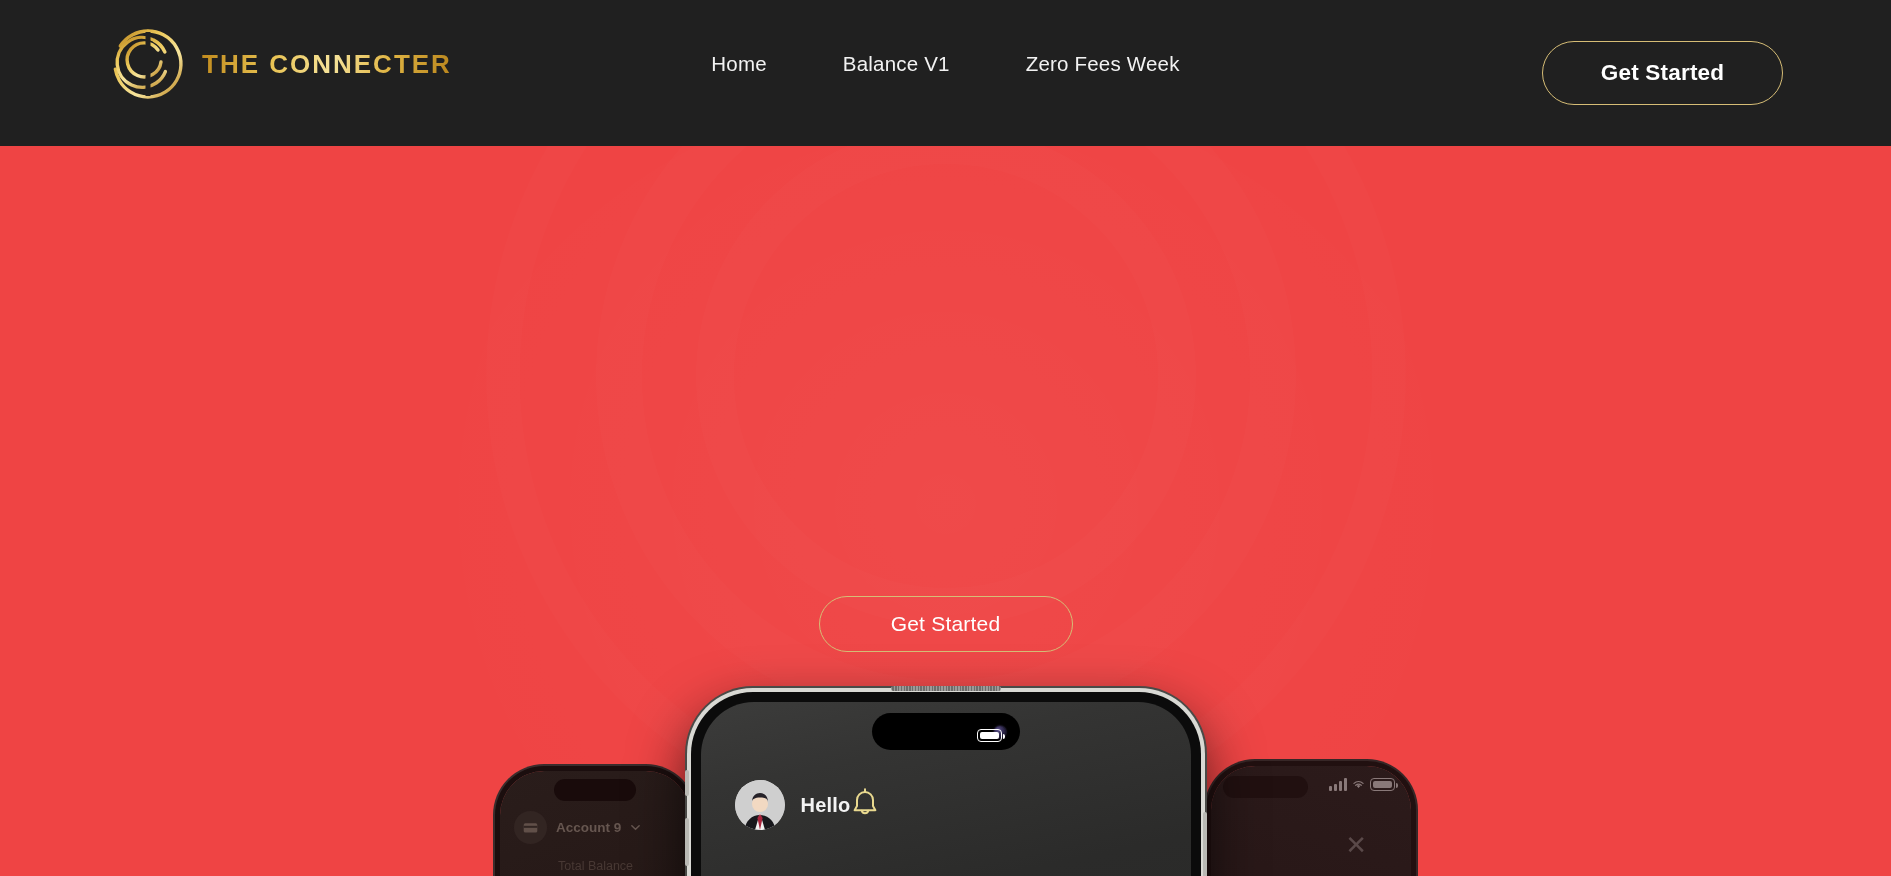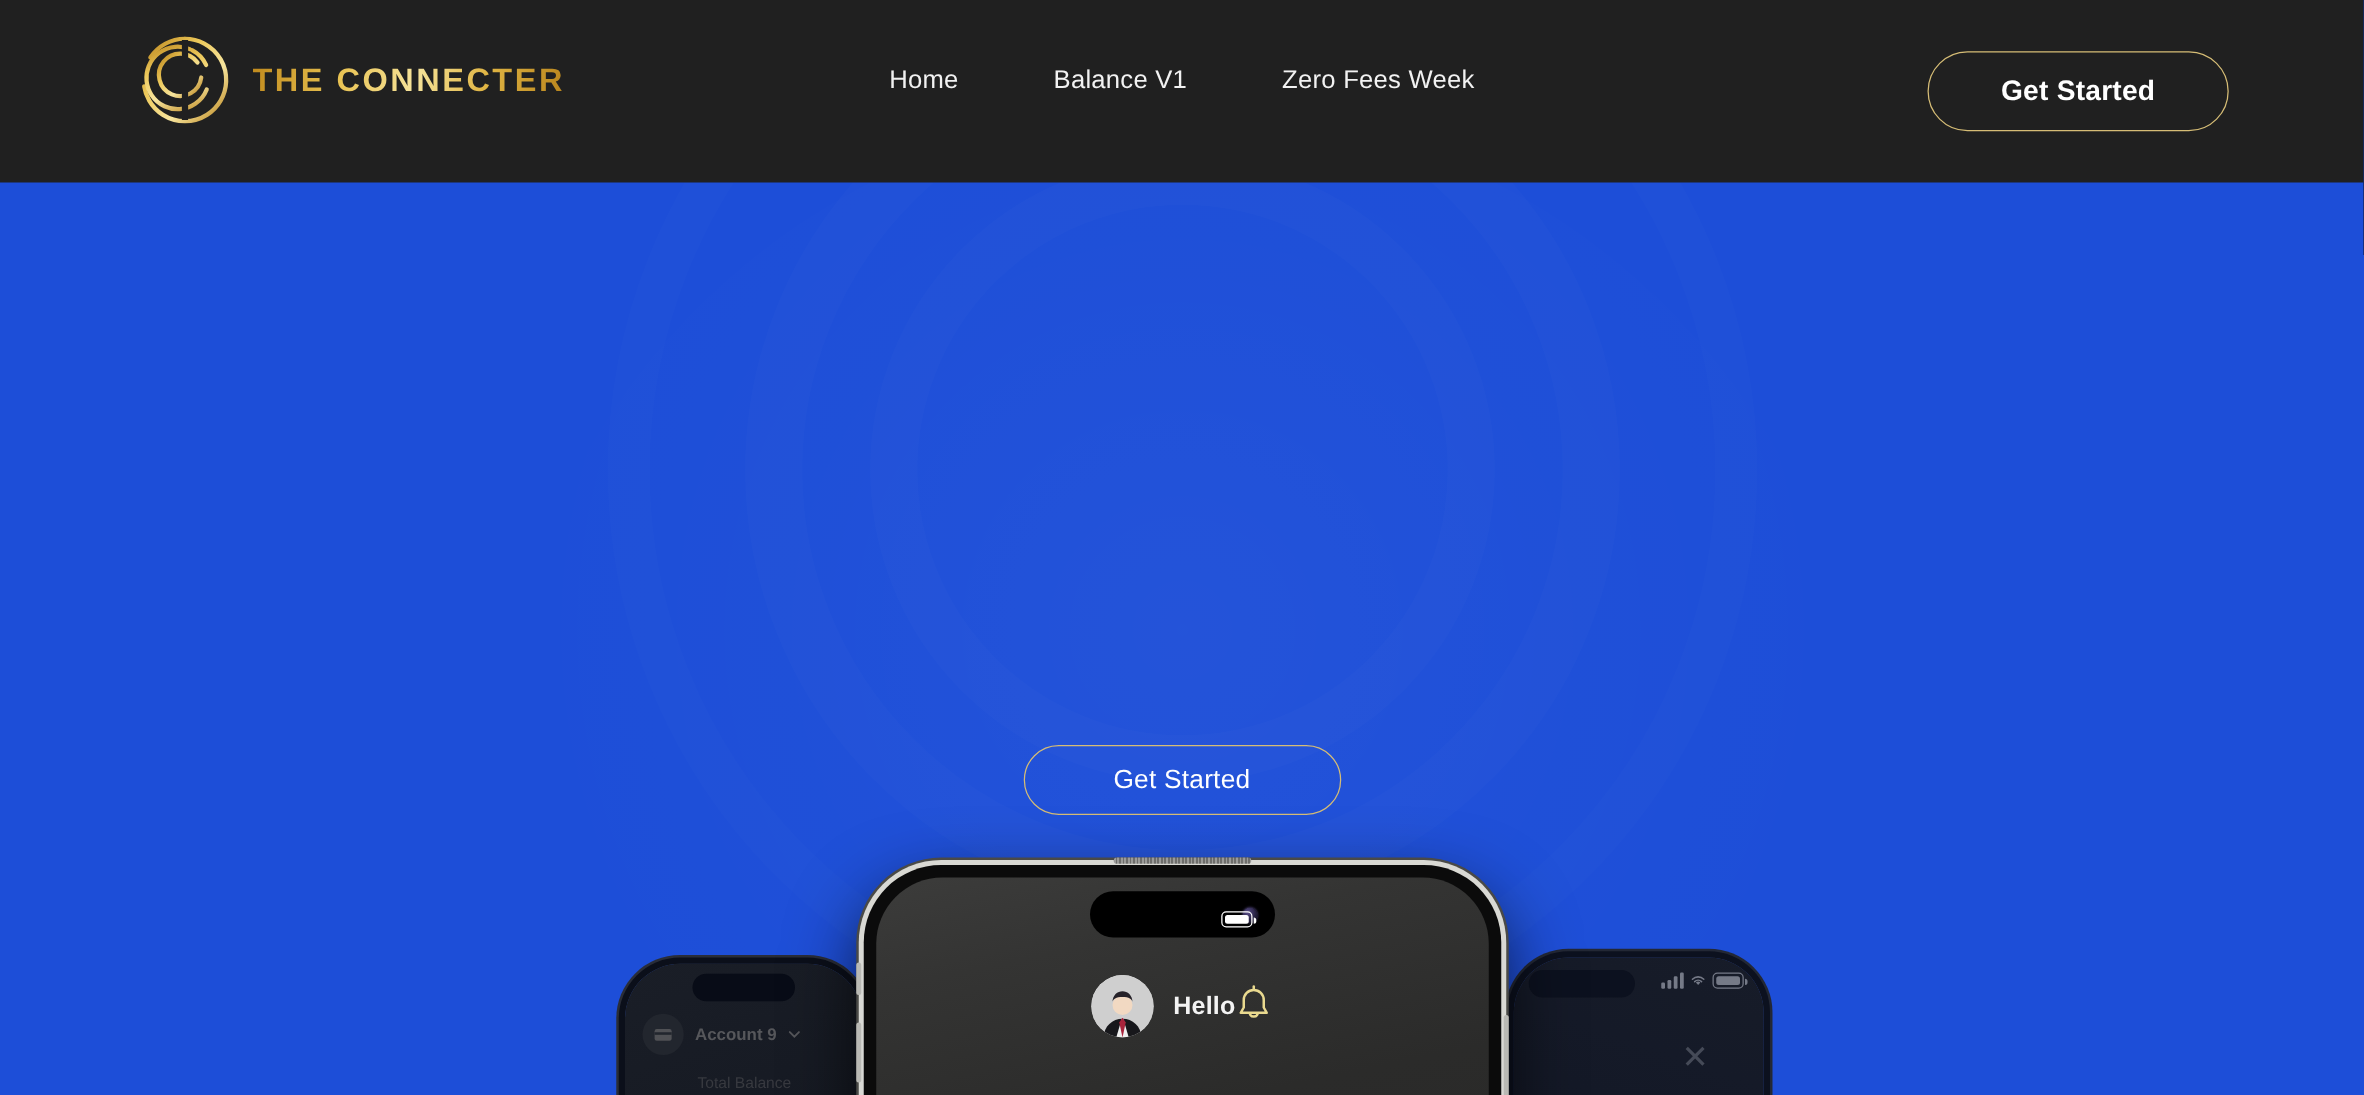--- a/index.html
+++ b/index.html
@@ -2,21 +2,21 @@
 <html><head>
 <meta charset="utf-8">
 <style>
   * { margin:0; padding:0; box-sizing:border-box; }
   html, body {
     width:1891px; height:876px;
     background:#050505;
     font-family:"Liberation Sans", sans-serif;
     overflow:hidden;
   }
-  .page { position:relative; width:1891px; height:876px; overflow:hidden; background:#1d4ed8; }
+  .page { position:relative; width:1891px; height:876px; overflow:hidden; background:#ef4444; }
 
   
   .header {
     position:absolute; top:0; left:0; width:1891px; height:146px;
     background:#202020; display:flex; align-items:center; z-index:40;
   }
   .brand { position:absolute; left:108px; top:24px; display:flex; align-items:center; gap:14px; }
   .brand-mark { width:80px; height:80px; position:relative; }
   .brand-name {
     font-size:26px; font-weight:700; letter-spacing:2.0px;
@@ -144,21 +144,21 @@
 
   .bars { display:flex; align-items:flex-end; gap:2px; height:13px; }
   .bars i { width:3px; background:#fff; border-radius:1px; display:block; }
   .bars i:nth-child(1){height:5px} .bars i:nth-child(2){height:7.5px}
   .bars i:nth-child(3){height:10px} .bars i:nth-child(4){height:13px}
   .batt { width:25px; height:13px; border:1.6px solid #fff; border-radius:4px; position:relative; }
   .batt::after{content:"";position:absolute;inset:2px;background:#fff;border-radius:2px;}
   .batt::before{content:"";position:absolute;right:-4px;top:4px;width:2px;height:5px;background:#fff;border-radius:0 2px 2px 0;}
 
   .greet { position:absolute; top:78px; left:0; right:0; padding:0 34px;
-    display:flex; align-items:center; justify-content:center; }
+    display:flex; align-items:center; justify-content:flex-start; }
   .greet-left { display:flex; align-items:center; gap:16px; }
   .avatar {
     width:50px; height:50px; border-radius:50%; overflow:hidden; position:relative;
     background:radial-gradient(circle at 36% 28%,#fbfbfb 0%,#d6d6d6 45%,#9d9d9d 100%);
   }
   .greet-txt { color:#f3f3f3; font-size:20px; font-weight:600; letter-spacing:.2px; }
 </style>
 </head>
 <body>
 

